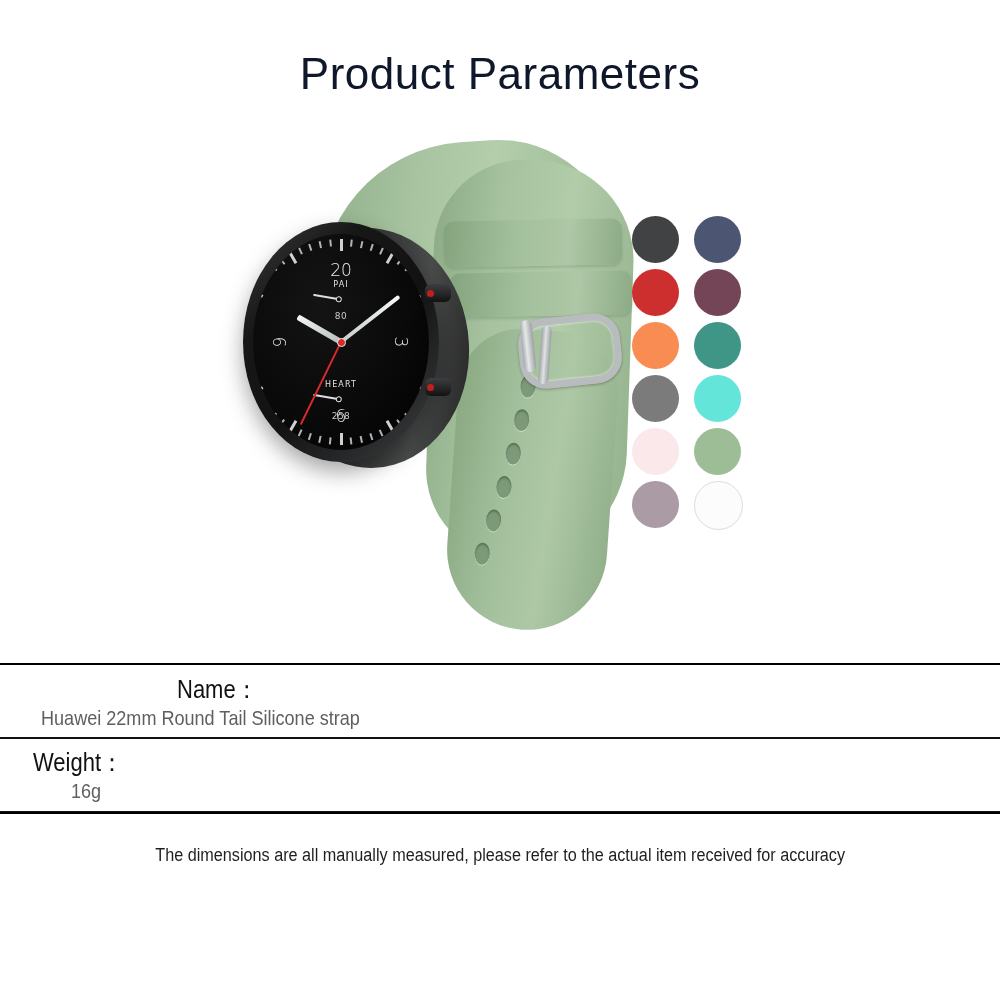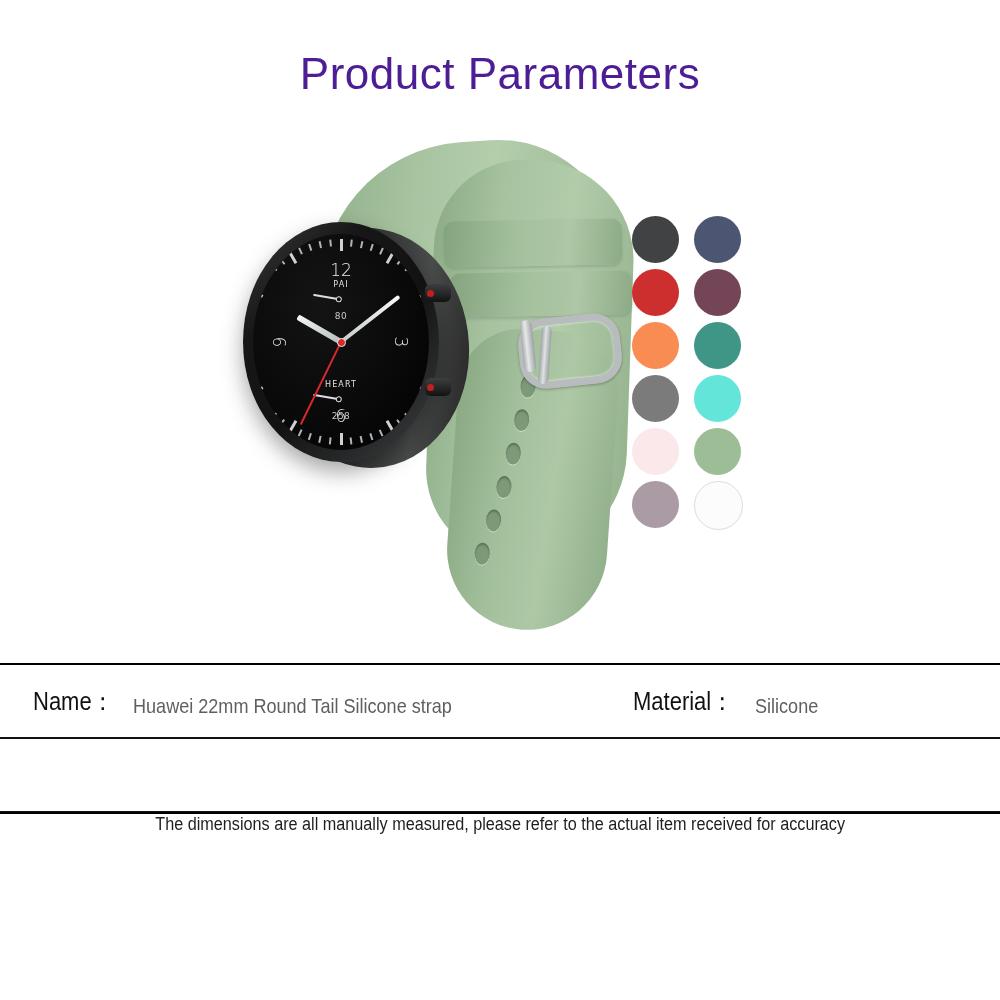--- a/index.html
+++ b/index.html
@@ -19,21 +19,21 @@
   
   .page-title {
     position: absolute;
     top: 52px;
     left: 0;
     width: 1000px;
     text-align: center;
     font-size: 44px;
     font-weight: 400;
     letter-spacing: 0.5px;
-    color: #4c1d95;
+    color: #0f172a;
     line-height: 1;
   }
 
   
   .hero {
     position: absolute;
     top: 130px;
     left: 0;
     width: 1000px;
     height: 500px;
@@ -342,22 +342,23 @@
   }
   .rule.thin { height: 1.6px; background: #111; }
   .spec-row {
     position: relative;
     height: 72px;
     display: flex;
     align-items: center;
   }
   .spec-cell {
     display: flex;
-    align-items: flex-end;
+    align-items: center;
     white-space: nowrap;
+    flex-direction: column;
   }
   .spec-cell.left  { position: absolute; left: 33px; }
   .spec-cell.right { position: absolute; left: 633px; }
   .spec-label {
     font-size: 25px;
     color: #111111;
     font-family: "Liberation Sans", sans-serif;
     transform: scaleX(0.88);
     transform-origin: left center;
   }
@@ -366,21 +367,21 @@
     color: #5f5f5f;
     margin-left: 8px;
     font-weight: 300;
     font-family: "Liberation Sans", sans-serif;
     transform: scaleX(0.86);
     transform-origin: left center;
   }
   .spec-note {
     height: 82px;
     display: flex;
-    align-items: flex-start;
+    align-items: center;
     justify-content: center;
   }
   .spec-note span {
     font-size: 18px;
     color: #1f1f1f;
     font-weight: 300;
     transform: scaleX(0.9);
   }
 </style>
 </head>
@@ -458,21 +459,21 @@
               <div class="tick" style="transform: rotate(312deg);"></div>
               <div class="tick" style="transform: rotate(318deg);"></div>
               <div class="tick" style="transform: rotate(324deg);"></div>
               <div class="tick major" style="transform: rotate(330deg);"></div>
               <div class="tick" style="transform: rotate(336deg);"></div>
               <div class="tick" style="transform: rotate(342deg);"></div>
               <div class="tick" style="transform: rotate(348deg);"></div>
               <div class="tick" style="transform: rotate(354deg);"></div>
             </div>
 
-          <div class="numeral num12">12</div>
+          <div class="numeral num12">20</div>
           <div class="numeral num3">3</div>
           <div class="numeral num6">6</div>
           <div class="numeral num9">9</div>
 
           <div class="subdial top">
             <span>PAI</span>
             <span class="val">80</span>
           </div>
           <div class="sub-hand top"></div>
 
@@ -508,29 +509,29 @@
 </div>
 
 <div class="spec-table">
   <div class="rule"></div>
 
   <div class="spec-row">
     <div class="spec-cell left">
       <span class="spec-label">Name：</span>
       <span class="spec-value">Huawei 22mm Round Tail Silicone strap</span>
     </div>
-    <div class="spec-cell right">
-      <span class="spec-label">Material：</span>
-      <span class="spec-value">Silicone</span>
+  </div>
+
+  <div class="rule thin"></div>
+
+  <div class="spec-row">
+    <div class="spec-cell left">
+      <span class="spec-label">Weight：</span>
+      <span class="spec-value">16g</span>
     </div>
-  </div>
-
-  <div class="rule thin"></div>
-
-  <div class="spec-row">
   </div>
 
   <div class="rule thin"></div>
 
 
   <div class="rule"></div>
 
   <div class="spec-note">
     <span>The dimensions are all manually measured, please refer to the actual item received for accuracy</span>
   </div>

